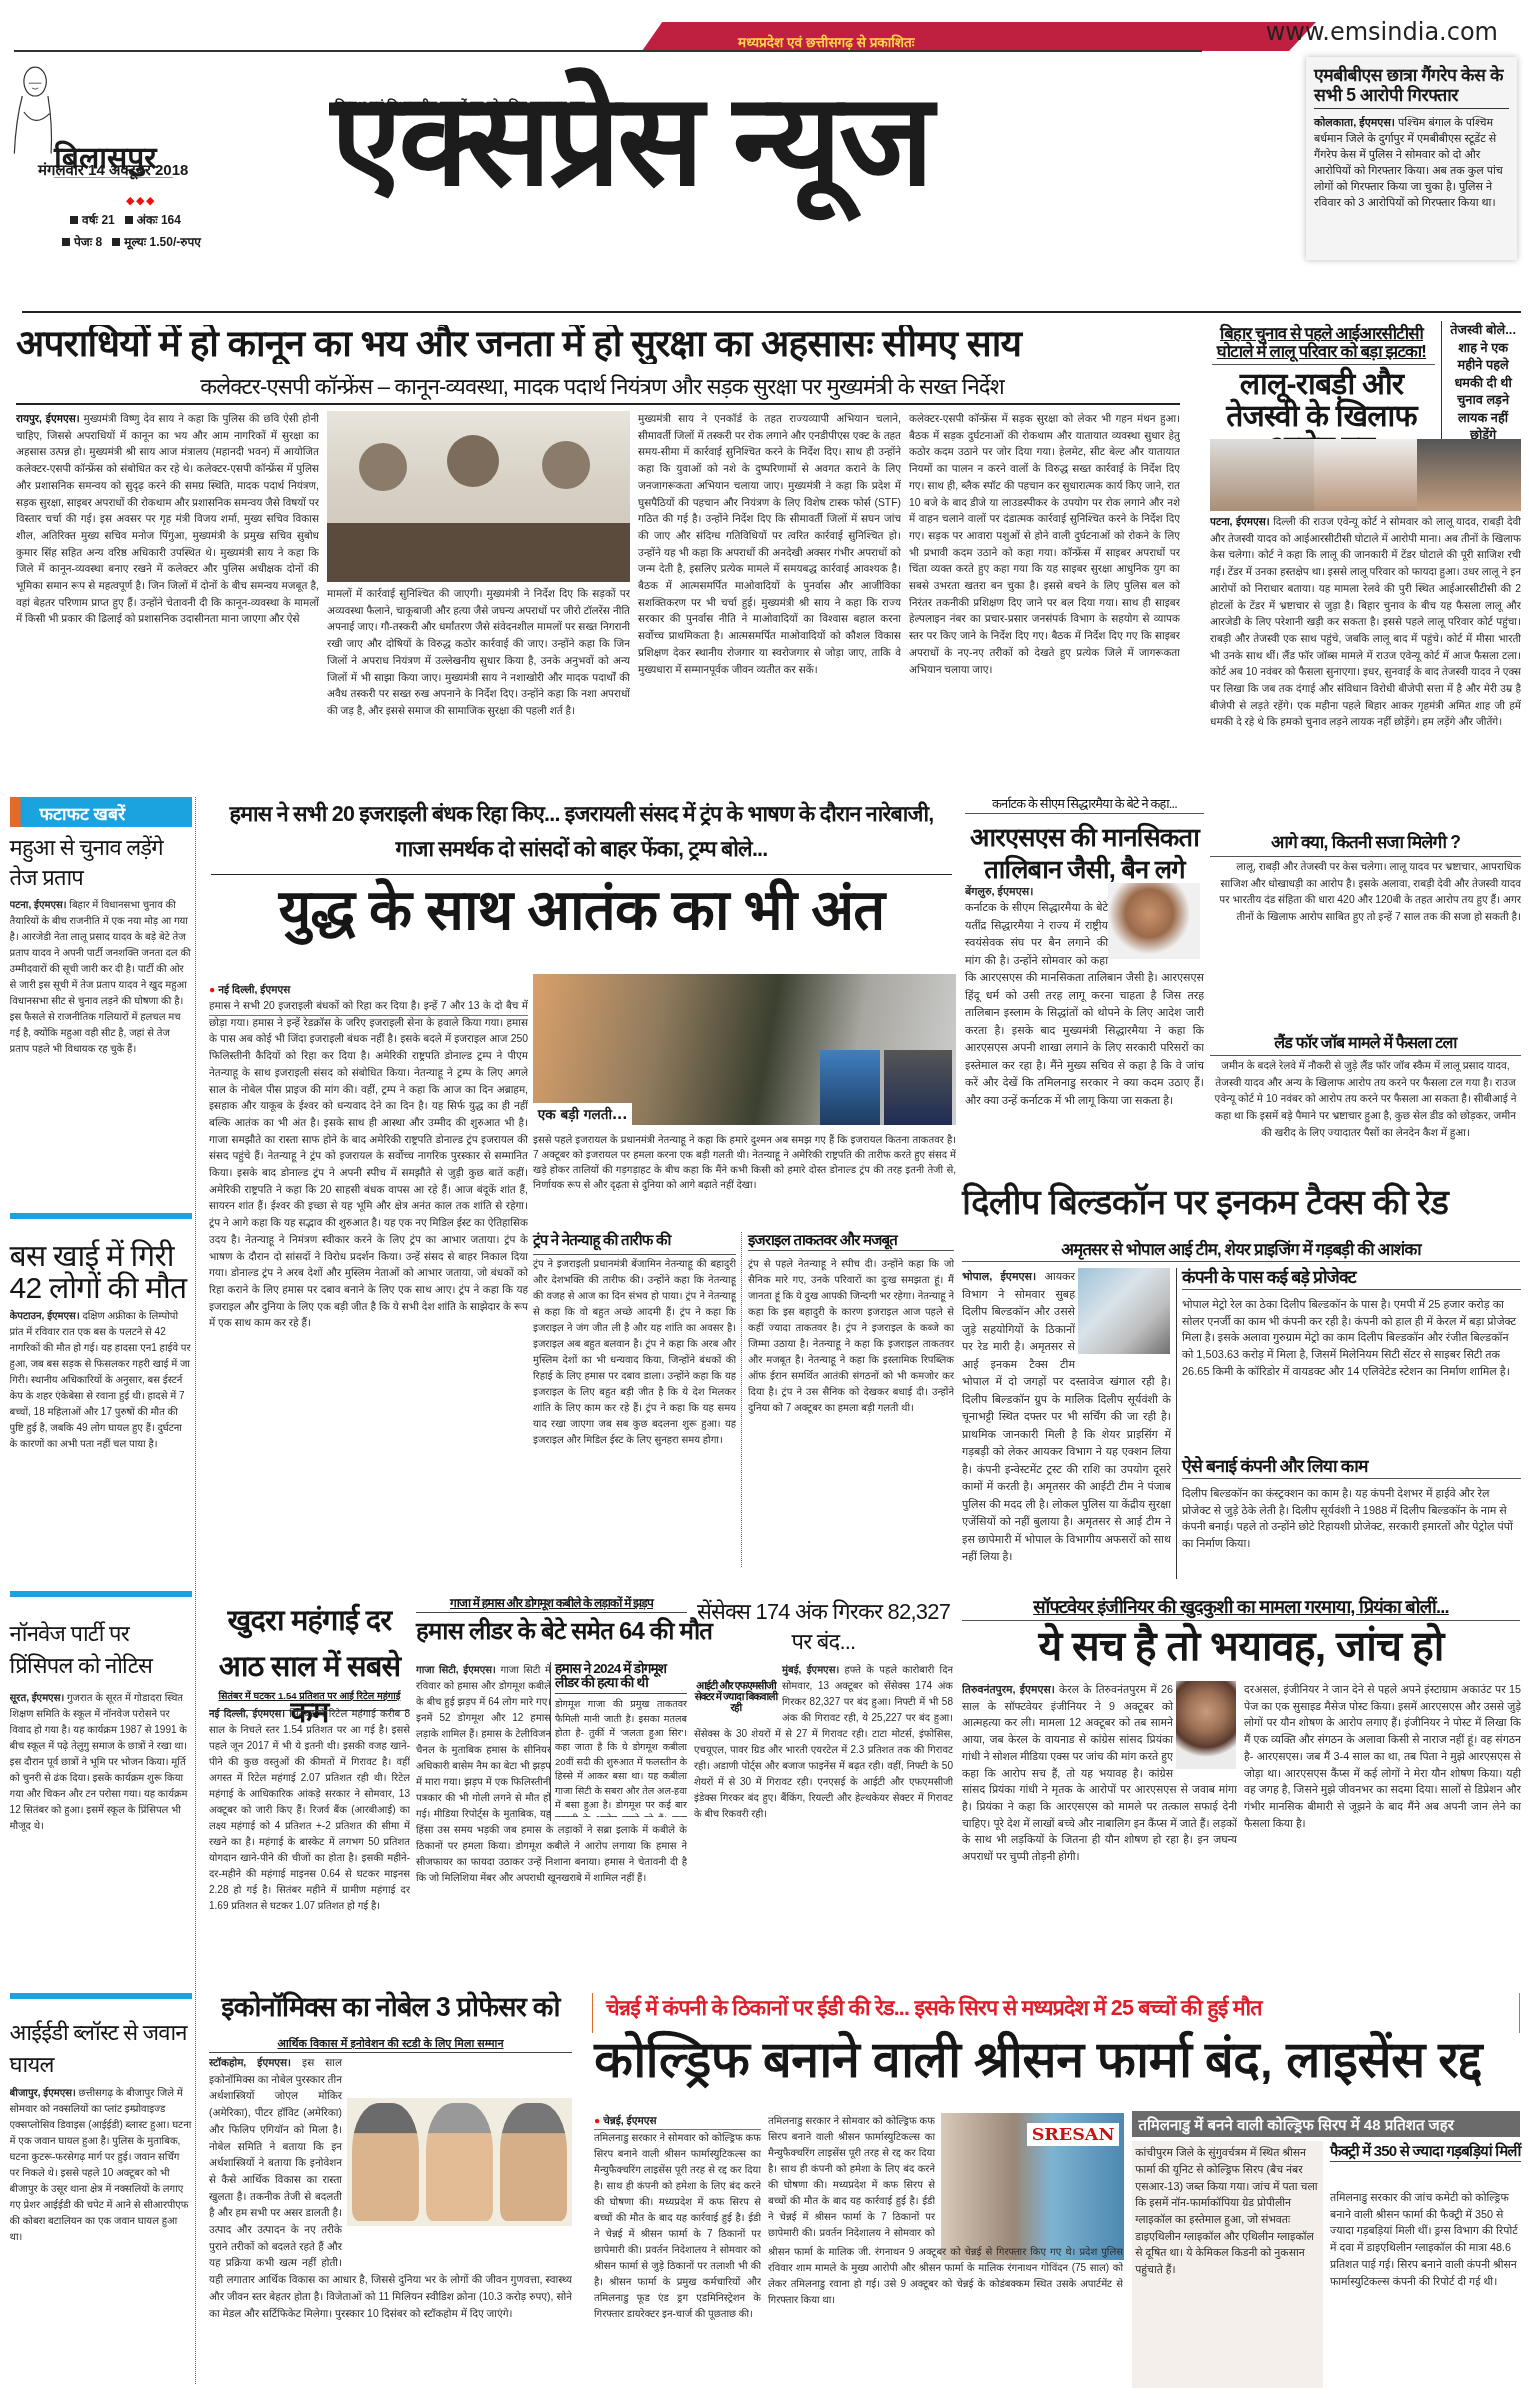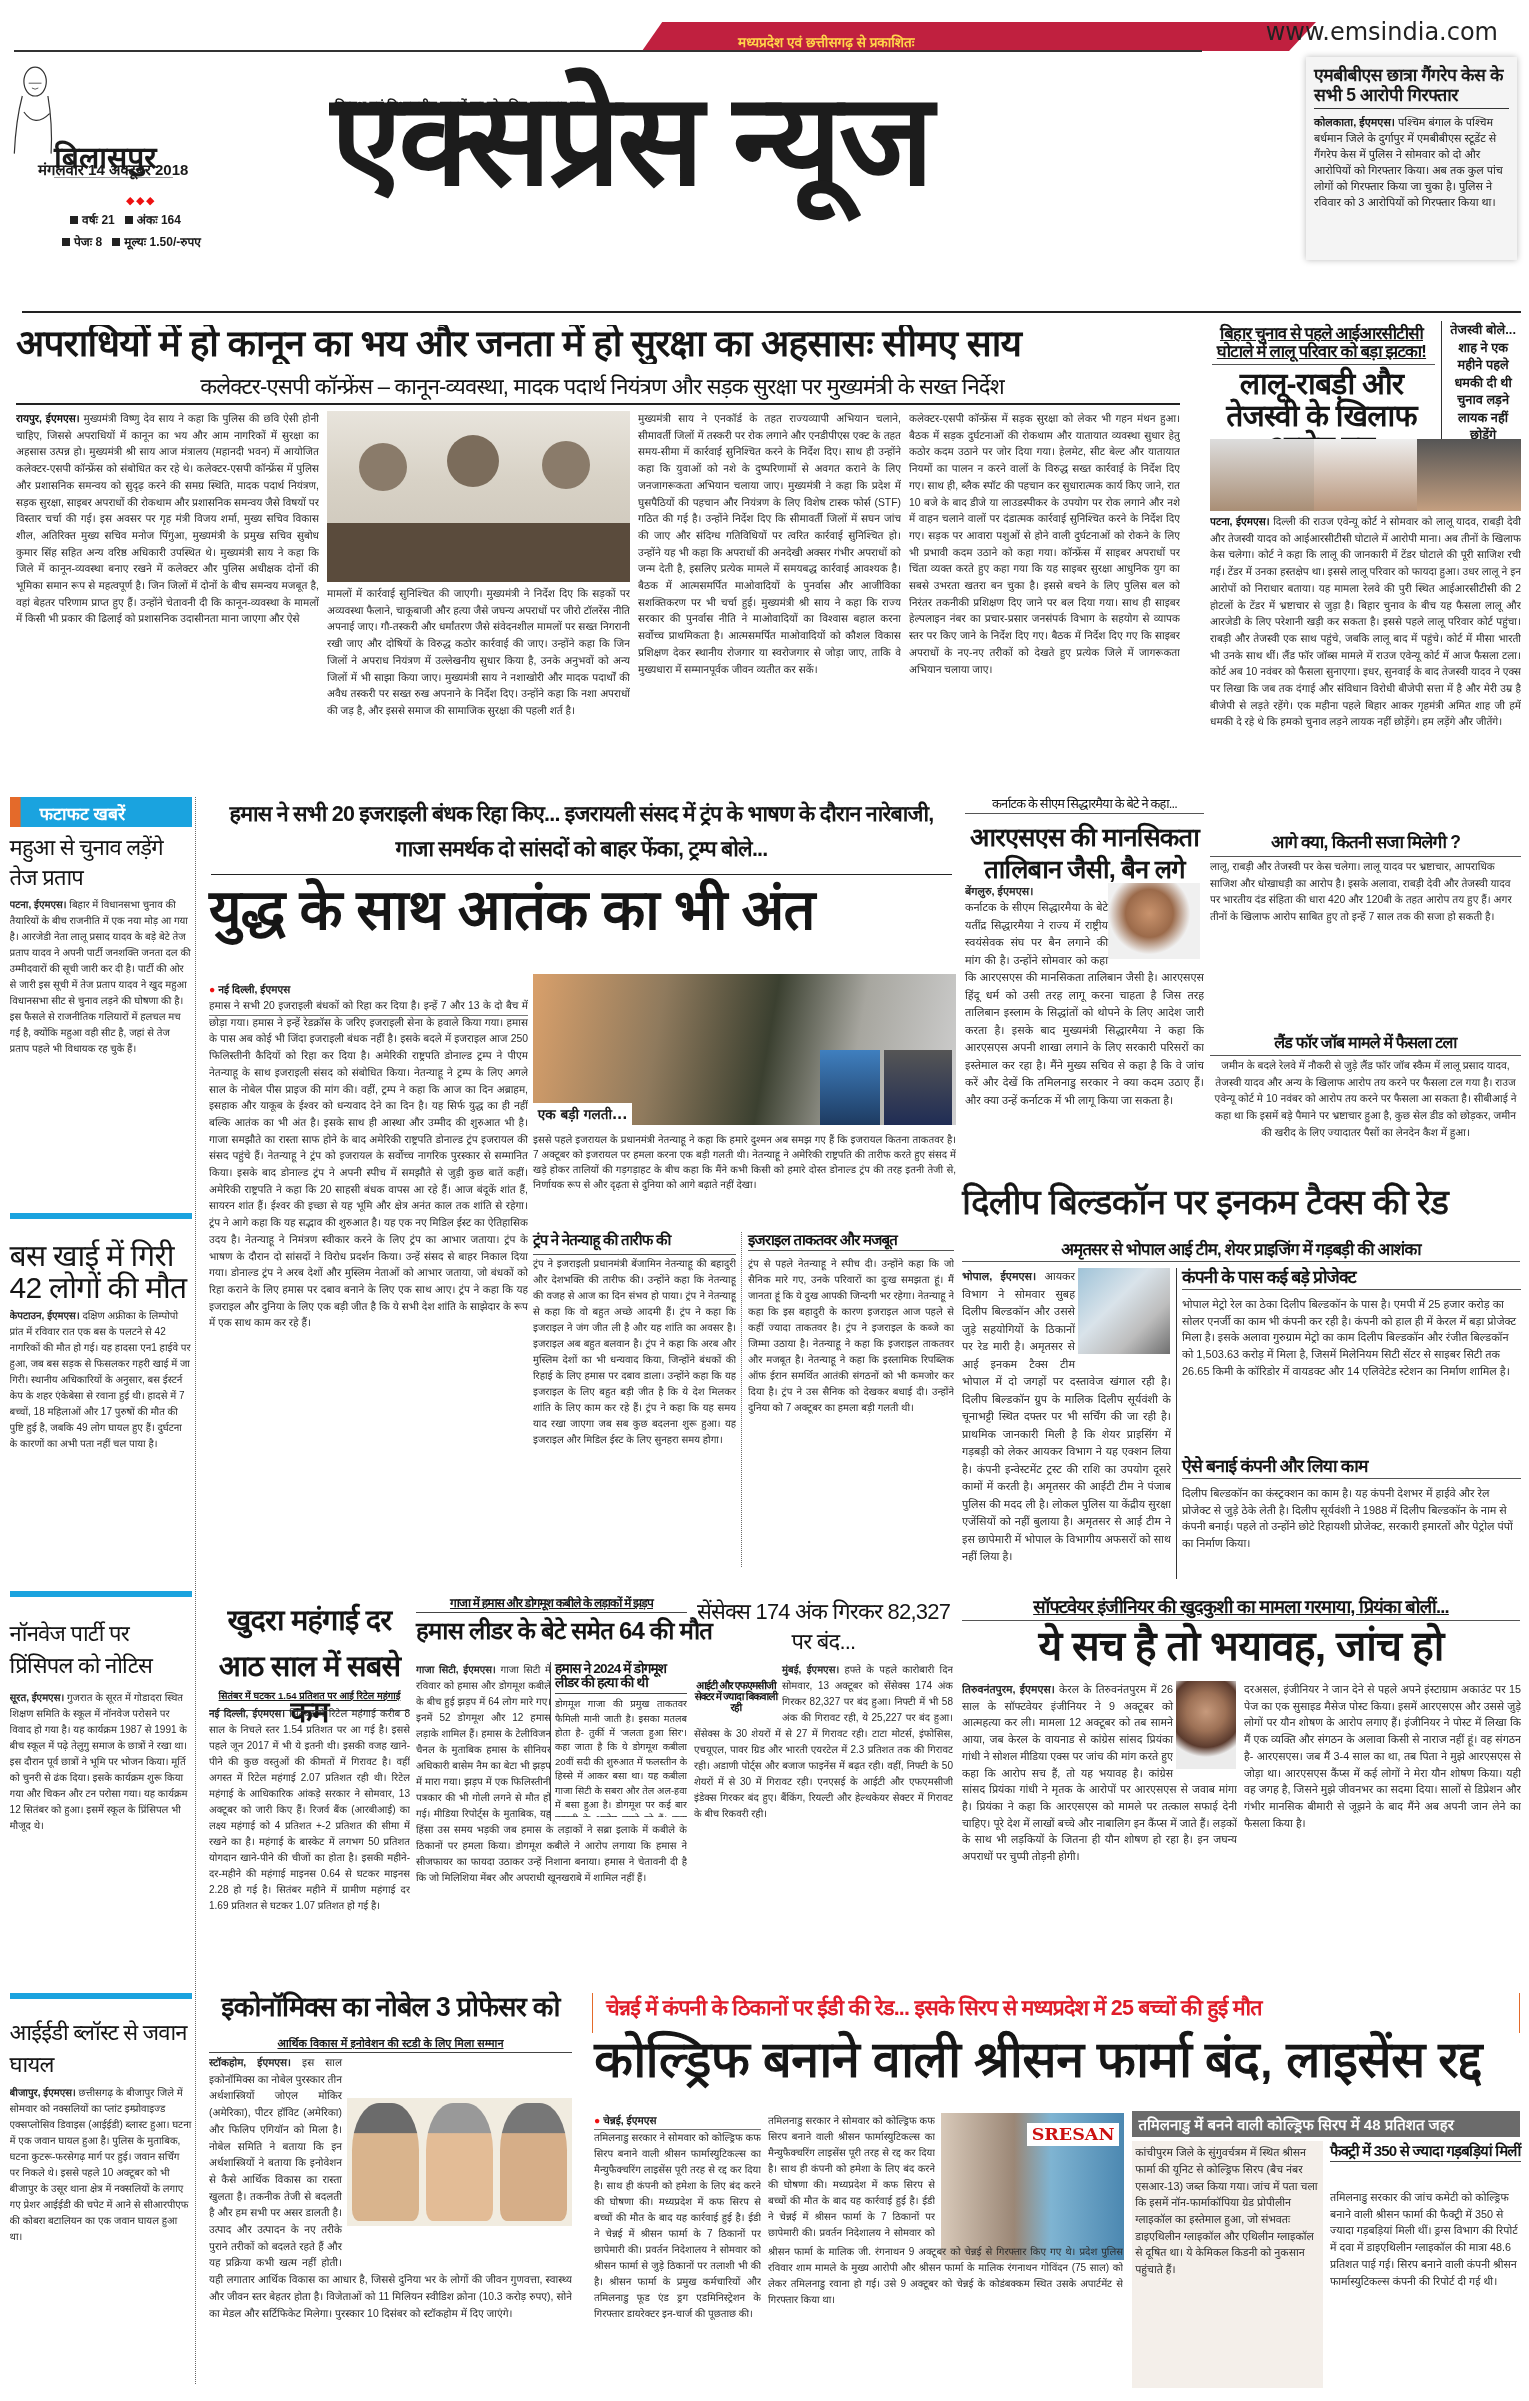--- a/index.html
+++ b/index.html
@@ -97,21 +97,21 @@
 <div class="abs hl center" style="left:1208px;top:368px;width:227px;font-size:30px">लालू-राबड़ी और तेजस्वी के खिलाफ आरोप तय</div>
 <div class="abs cond center" style="left:1441px;top:321px;width:80px;font-size:12.8px;font-weight:bold;line-height:17.5px;border-left:0.8px solid #333;padding-left:3.2px">तेजस्वी बोले... शाह ने एक महीने पहले धमकी दी थी चुनाव लड़ने लायक नहीं छोड़ेंगे</div>
 <div class="photo" style="left:1210px;top:439px;width:311px;height:72px;display:flex">
   <div style="flex:1;background:linear-gradient(#ddd,#a98e75)"></div>
     <div style="flex:1;background:linear-gradient(#eee,#b8957a)"></div>
     <div style="flex:1;background:linear-gradient(#555,#c49f80)"></div>
 </div>
 <div class="abs body" style="left:1210px;top:514px;width:311px;height:315px"><b class="dateline">पटना, ईएमएस।</b> <span>दिल्ली की राउज एवेन्यू कोर्ट ने सोमवार को लालू यादव, राबड़ी देवी और तेजस्वी यादव को आईआरसीटीसी घोटाले में आरोपी माना। अब तीनों के खिलाफ केस चलेगा। कोर्ट ने कहा कि लालू की जानकारी में टेंडर घोटाले की पूरी साजिश रची गई। टेंडर में उनका हस्तक्षेप था। इससे लालू परिवार को फायदा हुआ। उधर लालू ने इन आरोपों को निराधार बताया। यह मामला रेलवे की पुरी स्थित आईआरसीटीसी की 2 होटलों के टेंडर में भ्रष्टाचार से जुड़ा है। बिहार चुनाव के बीच यह फैसला लालू और आरजेडी के लिए परेशानी खड़ी कर सकता है। इससे पहले लालू परिवार कोर्ट पहुंचा। राबड़ी और तेजस्वी एक साथ पहुंचे, जबकि लालू बाद में पहुंचे। कोर्ट में मीसा भारती भी उनके साथ थीं। लैंड फॉर जॉब्स मामले में राउज एवेन्यू कोर्ट में आज फैसला टला। कोर्ट अब 10 नवंबर को फैसला सुनाएगा। इधर, सुनवाई के बाद तेजस्वी यादव ने एक्स पर लिखा कि जब तक दंगाई और संविधान विरोधी बीजेपी सत्ता में है और मेरी उम्र है बीजेपी से लड़ते रहेंगे। एक महीना पहले बिहार आकर गृहमंत्री अमित शाह जी हमें धमकी दे रहे थे कि हमको चुनाव लड़ने लायक नहीं छोड़ेंगे। हम लड़ेंगे और जीतेंगे।</span></div>
 <div class="abs hl center" style="left:1210px;top:833px;width:311px;font-size:17.5px">आगे क्या, कितनी सजा मिलेगी ?</div>
 <div class="thin" style="left:1210px;top:856px;width:311px"></div>
-<div class="abs body center" style="left:1210px;top:859px;width:311px;height:167px;text-align:left">लालू, राबड़ी और तेजस्वी पर केस चलेगा। लालू यादव पर भ्रष्टाचार, आपराधिक साजिश और धोखाधड़ी का आरोप है। इसके अलावा, राबड़ी देवी और तेजस्वी यादव पर भारतीय दंड संहिता की धारा 420 और 120बी के तहत आरोप तय हुए हैं। अगर तीनों के खिलाफ आरोप साबित हुए तो इन्हें 7 साल तक की सजा हो सकती है।</div>
+<div class="abs body center" style="left:1210px;top:859px;width:311px;height:167px;text-align:right">लालू, राबड़ी और तेजस्वी पर केस चलेगा। लालू यादव पर भ्रष्टाचार, आपराधिक साजिश और धोखाधड़ी का आरोप है। इसके अलावा, राबड़ी देवी और तेजस्वी यादव पर भारतीय दंड संहिता की धारा 420 और 120बी के तहत आरोप तय हुए हैं। अगर तीनों के खिलाफ आरोप साबित हुए तो इन्हें 7 साल तक की सजा हो सकती है।</div>
 <div class="abs hl center" style="left:1210px;top:1035px;width:311px;font-size:16px">लैंड फॉर जॉब मामले में फैसला टला</div>
 <div class="thin" style="left:1210px;top:1055px;width:311px"></div>
 <div class="abs body center" style="left:1210px;top:1058px;width:311px;height:120px;text-align:center">जमीन के बदले रेलवे में नौकरी से जुड़े लैंड फॉर जॉब स्कैम में लालू प्रसाद यादव, तेजस्वी यादव और अन्य के खिलाफ आरोप तय करने पर फैसला टल गया है। राउज एवेन्यू कोर्ट मे 10 नवंबर को आरोप तय करने पर फैसला आ सकता है। सीबीआई ने कहा था कि इसमें बड़े पैमाने पर भ्रष्टाचार हुआ है, कुछ सेल डीड को छोड़कर, जमीन की खरीद के लिए ज्यादातर पैसों का लेनदेन कैश में हुआ।</div>
 
 <div class="abs fataf">फटाफट खबरें</div>
 <div class="vrule" style="left:195px;top:797px;height:1587px"></div>
 
 <div class="abs hl" style="left:9.6px;top:833px;width:182px;font-size:22px;font-weight:normal;line-height:30px">महुआ से चुनाव लड़ेंगे तेज प्रताप</div>
 <div class="abs body" style="left:9.6px;top:897px;width:182px;height:267px;text-align:left;font-size:10px;line-height:16px"><b>पटना, ईएमएस।</b> <span>बिहार में विधानसभा चुनाव की तैयारियों के बीच राजनीति में एक नया मोड़ आ गया है। आरजेडी नेता लालू प्रसाद यादव के बड़े बेटे तेज प्रताप यादव ने अपनी पार्टी जनशक्ति जनता दल की उम्मीदवारों की सूची जारी कर दी है। पार्टी की ओर से जारी इस सूची में तेज प्रताप यादव ने खुद महुआ विधानसभा सीट से चुनाव लड़ने की घोषणा की है। इस फैसले से राजनीतिक गलियारों में हलचल मच गई है, क्योंकि महुआ वही सीट है, जहां से तेज प्रताप पहले भी विधायक रह चुके हैं।</span></div>
 <div class="bluebar" style="top:1213px"></div>
@@ -122,21 +122,21 @@
 
 <div class="abs hl" style="left:9.6px;top:1618px;width:182px;font-size:22px;font-weight:normal;line-height:32px">नॉनवेज पार्टी पर प्रिंसिपल को नोटिस</div>
 <div class="abs body" style="left:9.6px;top:1690px;width:182px;height:263px;text-align:left;font-size:10px;line-height:16px"><b>सूरत, ईएमएस।</b> <span>गुजरात के सूरत में गोडादरा स्थित शिक्षण समिति के स्कूल में नॉनवेज परोसने पर विवाद हो गया है। यह कार्यक्रम 1987 से 1991 के बीच स्कूल में पढ़े तेलुगु समाज के छात्रों ने रखा था। इस दौरान पूर्व छात्रों ने भूमि पर भोजन किया। मूर्ति को चुनरी से ढंक दिया। इसके कार्यक्रम शुरू किया गया और चिकन और टन परोसा गया। यह कार्यक्रम 12 सितंबर को हुआ। इसमें स्कूल के प्रिंसिपल भी मौजूद थे।</span></div>
 <div class="bluebar" style="top:1993px"></div>
 
 <div class="abs hl" style="left:9.6px;top:2017px;width:182px;font-size:22px;font-weight:normal;line-height:32px">आईईडी ब्लॉस्ट से जवान घायल</div>
 <div class="abs body" style="left:9.6px;top:2085px;width:182px;height:303px;text-align:left;font-size:10px;line-height:16px"><b>बीजापुर, ईएमएस।</b> <span>छत्तीसगढ़ के बीजापुर जिले में सोमवार को नक्सलियों का प्लांट इम्प्रोवाइज्ड एक्सप्लोसिव डिवाइस (आईईडी) ब्लास्ट हुआ। घटना में एक जवान घायल हुआ है। पुलिस के मुताबिक, घटना कुटरू-फरसेगढ़ मार्ग पर हुई। जवान सर्चिंग पर निकले थे। इससे पहले 10 अक्टूबर को भी बीजापुर के उसूर थाना क्षेत्र में नक्सलियों के लगाए गए प्रेशर आईईडी की चपेट में आने से सीआरपीएफ की कोबरा बटालियन का एक जवान घायल हुआ था।</span></div>
 
 <div class="abs hl center" style="left:209px;top:797px;width:745px;font-size:21.5px;line-height:35px">हमास ने सभी 20 इजराइली बंधक रिहा किए... इजरायली संसद में ट्रंप के भाषण के दौरान नारेबाजी, गाजा समर्थक दो सांसदों को बाहर फेंका, ट्रम्प बोले...</div>
 <div class="rule" style="left:211px;top:874px;width:741px;height:0.8px"></div>
-<div class="abs hl" style="left:209px;top:881px;width:745px;font-size:56px;white-space:nowrap;">युद्ध के साथ आतंक का भी अंत</div>
+<div class="abs hl" style="left:209px;top:881px;width:745px;font-size:56px;white-space:nowrap;text-align:center">युद्ध के साथ आतंक का भी अंत</div>
 <div class="abs cond" style="left:209px;top:982px;width:319px;font-size:10.4px;font-weight:bold;border-bottom:0.8px solid #777;padding-bottom:19px"><span style="color:#e11">●</span> <span>नई दिल्ली, ईएमएस</span></div>
 <div class="abs body" style="left:209px;top:998px;width:319px;height:570px">हमास ने सभी 20 इजराइली बंधकों को रिहा कर दिया है। इन्हें 7 और 13 के दो बैच में छोड़ा गया। हमास ने इन्हें रेडक्रॉस के जरिए इजराइली सेना के हवाले किया गया। हमास के पास अब कोई भी जिंदा इजराइली बंधक नहीं है। इसके बदले में इजराइल आज 250 फिलिस्तीनी कैदियों को रिहा कर दिया है। अमेरिकी राष्ट्रपति डोनाल्ड ट्रम्प ने पीएम नेतन्याहू के साथ इजराइली संसद को संबोधित किया। नेतन्याहू ने ट्रम्प के लिए अगले साल के नोबेल पीस प्राइज की मांग की। वहीं, ट्रम्प ने कहा कि आज का दिन अब्राहम, इसहाक और याकूब के ईश्वर को धन्यवाद देने का दिन है। यह सिर्फ युद्ध का ही नहीं बल्कि आतंक का भी अंत है। इसके साथ ही आस्था और उम्मीद की शुरुआत भी है। गाजा समझौते का रास्ता साफ होने के बाद अमेरिकी राष्ट्रपति डोनाल्ड ट्रंप इजरायल की संसद पहुंचे हैं। नेतन्याहू ने ट्रंप को इजरायल के सर्वोच्च नागरिक पुरस्कार से सम्मानित किया। इसके बाद डोनाल्ड ट्रंप ने अपनी स्पीच में समझौते से जुड़ी कुछ बातें कहीं। अमेरिकी राष्ट्रपति ने कहा कि 20 साहसी बंधक वापस आ रहे हैं। आज बंदूकें शांत हैं, सायरन शांत हैं। ईश्वर की इच्छा से यह भूमि और क्षेत्र अनंत काल तक शांति से रहेगा। ट्रंप ने आगे कहा कि यह सद्भाव की शुरुआत है। यह एक नए मिडिल ईस्ट का ऐतिहासिक उदय है। नेतन्याहू ने निमंत्रण स्वीकार करने के लिए ट्रंप का आभार जताया। ट्रंप के भाषण के दौरान दो सांसदों ने विरोध प्रदर्शन किया। उन्हें संसद से बाहर निकाल दिया गया। डोनाल्ड ट्रंप ने अरब देशों और मुस्लिम नेताओं को आभार जताया, जो बंधकों को रिहा कराने के लिए हमास पर दबाव बनाने के लिए एक साथ आए। ट्रंप ने कहा कि यह इजराइल और दुनिया के लिए एक बड़ी जीत है कि ये सभी देश शांति के साझेदार के रूप में एक साथ काम कर रहे हैं।</div>
 <div class="photo" style="left:533px;top:974px;width:423px;height:151px;background:linear-gradient(100deg,#d9a06b 0,#8f7a5d 30%,#3b4030 55%,#a7a69f 75%,#cfcfcf 100%)">
   <div style="position:absolute;left:287px;top:76px;width:60px;height:76px;background:linear-gradient(#3f7fbf,#1d3a60)"></div>
   <div style="position:absolute;left:351px;top:76px;width:68px;height:76px;background:linear-gradient(#555,#1f2c55)"></div>
   <div class="caption" style="position:absolute;left:0;bottom:0">एक बड़ी गलती...</div>
 </div>
 <div class="abs body" style="left:533px;top:1132px;width:423px;height:92px;font-size:10px;line-height:15px">इससे पहले इजरायल के प्रधानमंत्री नेतन्याहू ने कहा कि हमारे दुश्मन अब समझ गए हैं कि इजरायल कितना ताकतवर है। 7 अक्टूबर को इजरायल पर हमला करना एक बड़ी गलती थी। नेतन्याहू ने अमेरिकी राष्ट्रपति की तारीफ करते हुए संसद में खड़े होकर तालियों की गड़गड़ाहट के बीच कहा कि मैंने कभी किसी को हमारे दोस्त डोनाल्ड ट्रंप की तरह इतनी तेजी से, निर्णायक रूप से और दृढ़ता से दुनिया को आगे बढ़ाते नहीं देखा।</div>
 <div class="abs hl" style="left:533px;top:1232px;width:203px;font-size:15px;border-bottom:0.8px solid #555;padding-bottom:6px">ट्रंप ने नेतन्याहू की तारीफ की</div>
 <div class="abs body" style="left:533px;top:1256px;width:203px;height:311px;font-size:10px;line-height:16px">ट्रंप ने इजराइली प्रधानमंत्री बेंजामिन नेतन्याहू की बहादुरी और देशभक्ति की तारीफ की। उन्होंने कहा कि नेतन्याहू की वजह से आज का दिन संभव हो पाया। ट्रंप ने नेतन्याहू से कहा कि वो बहुत अच्छे आदमी हैं। ट्रंप ने कहा कि इजराइल ने जंग जीत ली है और यह शांति का अवसर है। इजराइल अब बहुत बलवान है। ट्रंप ने कहा कि अरब और मुस्लिम देशों का भी धन्यवाद किया, जिन्होंने बंधकों की रिहाई के लिए हमास पर दबाव डाला। उन्होंने कहा कि यह इजराइल के लिए बहुत बड़ी जीत है कि ये देश मिलकर शांति के लिए काम कर रहे हैं। ट्रंप ने कहा कि यह समय याद रखा जाएगा जब सब कुछ बदलना शुरू हुआ। यह इजराइल और मिडिल ईस्ट के लिए सुनहरा समय होगा।</div>

